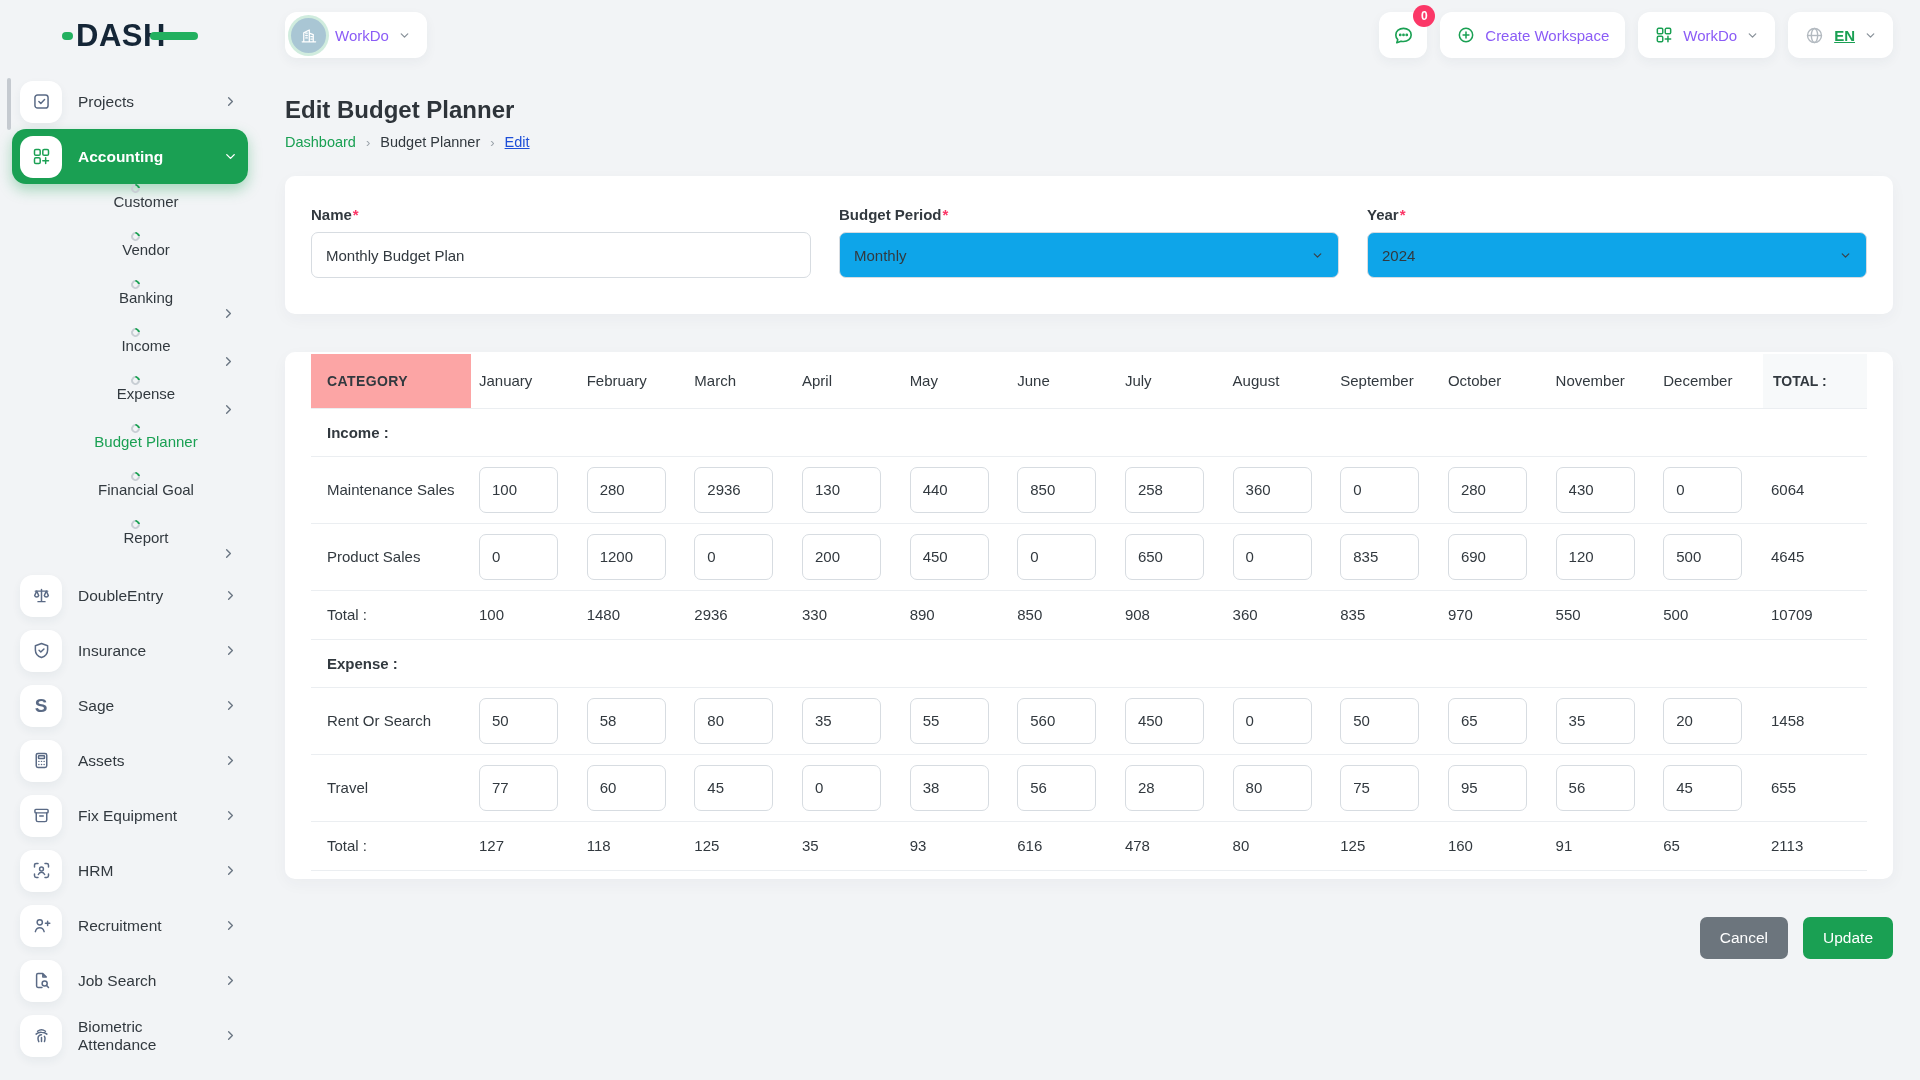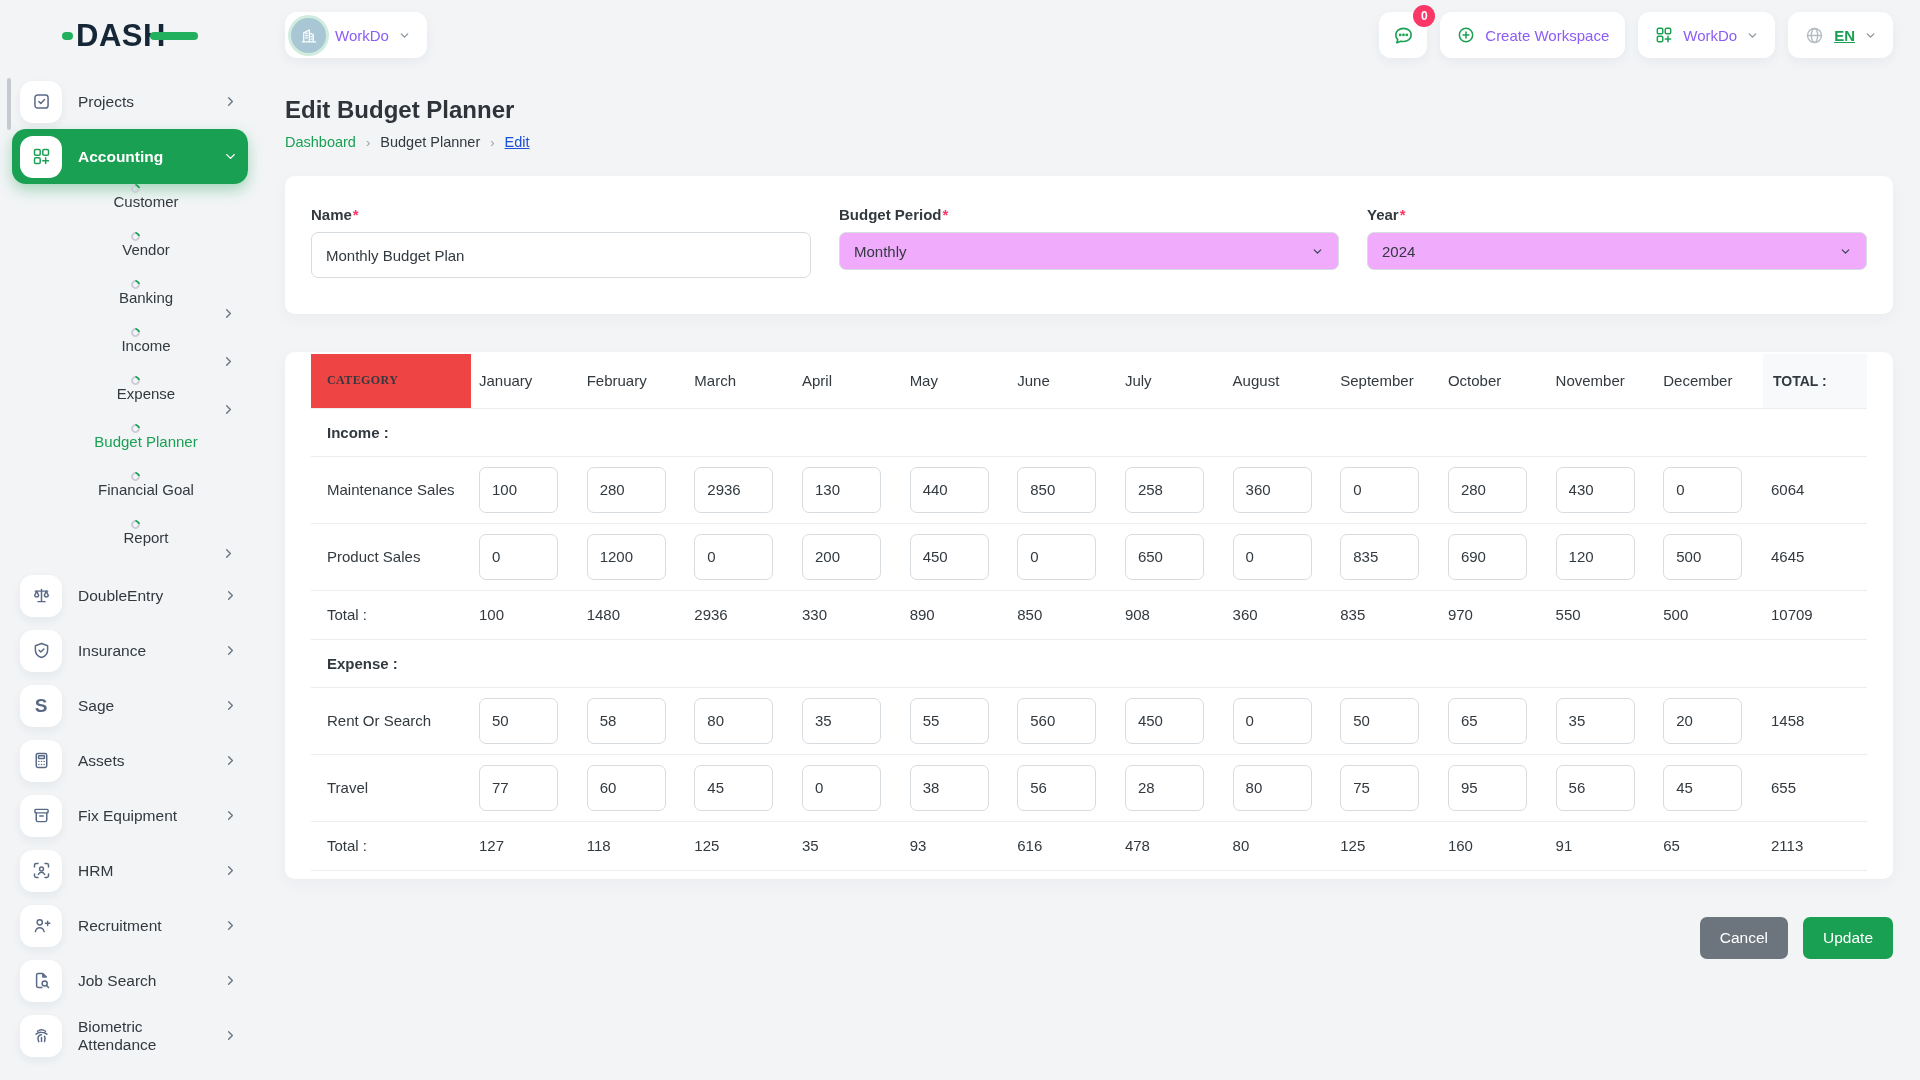--- a/index.html
+++ b/index.html
@@ -61,30 +61,30 @@
   .bc-sep { color:#9aa2a9; font-size:13px; }
   .bc-cur { color:#1d4ed8;text-decoration:underline; }
 
   .card { background:#fff; border-radius:10px; box-shadow:0 5px 16px rgba(40,60,80,.04); }
   .form-card { margin-top:26px; padding:30px 26px 36px; display:flex; gap:28px; }
   .field { flex:1; }
   .field label { display:block; font-size:15px; font-weight:700; color:#32393f; margin-bottom:9px; }
   .req { color:#fb3767; margin-left:1px; }
   .text-input { width:100%; height:46px; border:1px solid #d7dce1; border-radius:7px; padding:0 14px; font-size:15px;
     color:#32393f; font-family:"Liberation Sans", sans-serif; outline:none; background:#fff; }
-  .select { width:100%; height:38px; border:1px solid #d7dce1; border-radius:7px; padding:0 14px; display:flex;
-    align-items:center; justify-content:space-between; font-size:15px; color:#32393f; cursor:pointer; background:#f0abfc; }
+  .select { width:100%; height:46px; border:1px solid #d7dce1; border-radius:7px; padding:0 14px; display:flex;
+    align-items:center; justify-content:space-between; font-size:15px; color:#32393f; cursor:pointer; background:#0ea5e9; }
   .select .sel-chev { color:#3a4148; display:flex; } .select .sel-chev svg { width:13px; height:13px; transform:rotate(90deg); }
 
   .table-card { margin-top:38px; padding:2px 26px 8px; }
   table { width:100%; border-collapse:collapse; table-layout:fixed; }
   col.c-cat { width:160px; } col.c-tot { width:104px; }
   th, td { text-align:left; font-size:15px; color:#32393f; }
   thead th { height:54px; font-weight:400; padding-left:8px; border-bottom:1px solid #ebeef1; }
-  th.hd-cat { font-weight:700; font-size:12px; letter-spacing:.4px; background:#ef4444; padding-left:16px;font-family:Liberation Serif, serif; }
+  th.hd-cat { font-weight:700; font-size:14px; letter-spacing:.4px; background:#fca5a5; padding-left:16px; }
   th.hd-tot { font-weight:700; font-size:14px; background:#f7f9fa; padding-left:10px; }
   tr.sec-row td { height:48px; font-weight:700; padding-left:16px; border-bottom:1px solid #ebeef1; }
   tr.data-row td { height:67px; border-bottom:1px solid #ebeef1; padding-left:8px; }
   tr.data-row td.name-cell { padding-left:16px; }
   tr.total-row td { height:49px; border-bottom:1px solid #ebeef1; padding-left:8px; }
   tr.total-row td.name-cell { padding-left:16px; }
   td.tot-cell { padding-left:10px; }
   .cell-input { width:79px; height:46px; border:1px solid #d7dce1; border-radius:7px; padding:0 10px 0 12px; font-size:15px;
     color:#32393f; font-family:"Liberation Sans", sans-serif; outline:none; background:#fff; }
 

